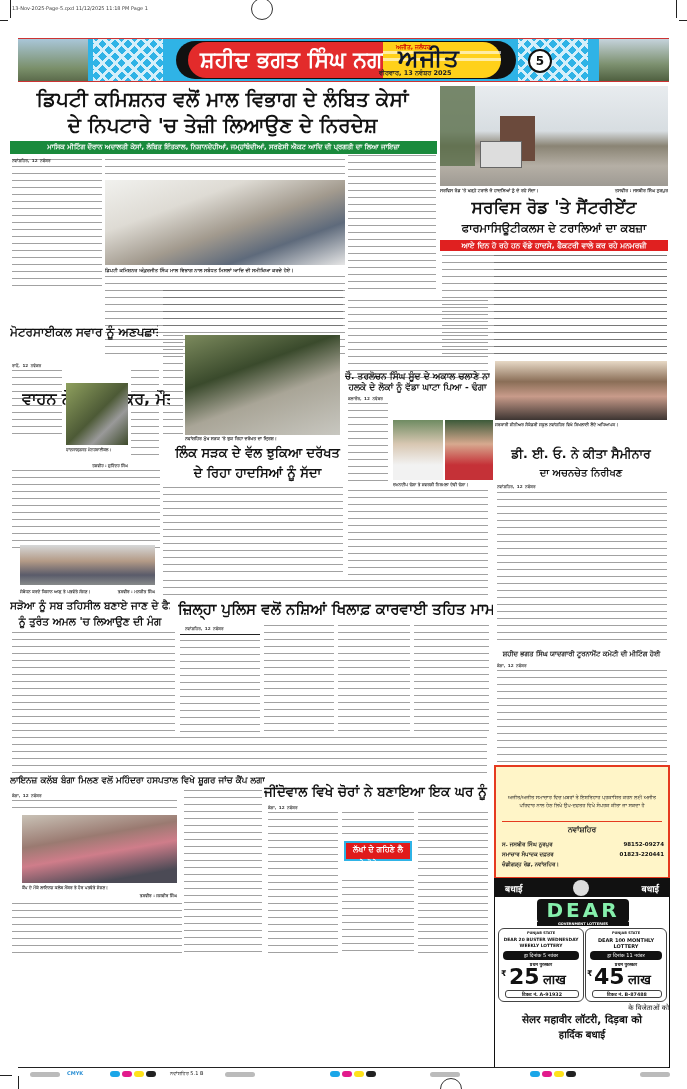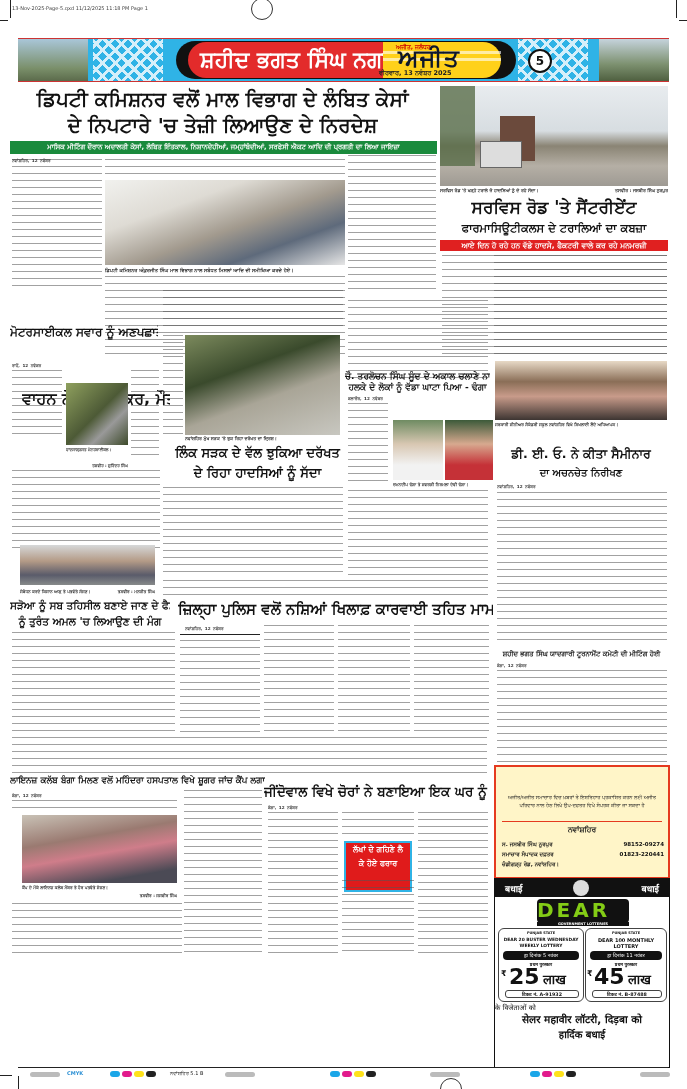--- a/index.html
+++ b/index.html
@@ -153,21 +153,21 @@
   <div class="abs" style="left:120px;top:84px;width:48px;font-size:5.5px;font-weight:bold;text-align:right;">01823-220441</div>
   <div class="abs" style="left:6px;top:94px;width:150px;font-size:5.5px;font-weight:bold;">ਚੰਡੀਗੜ੍ਹ ਰੋਡ, ਨਵਾਂਸ਼ਹਿਰ।</div>
 </div>
 
 <div class="abs lottery">
   <div class="abs lot-top">
     <span class="abs" style="left:10px;top:3px;">बधाई</span>
     <span class="abs" style="left:78px;top:1px;width:16px;height:16px;border-radius:50%;background:#ddd;"></span>
     <span class="abs" style="right:10px;top:3px;">बधाई</span>
   </div>
-  <div class="abs" style="left:42px;top:20px;width:92px;height:24px;background:#111;color:#84cc16;font-weight:bold;font-size:20px;line-height:22px;letter-spacing:3px;border-radius:4px;">DEAR</div>
+  <div class="abs" style="left:42px;top:20px;width:92px;height:24px;background:#111;color:#86efac;font-weight:bold;font-size:20px;line-height:22px;text-align:center;letter-spacing:3px;border-radius:4px;">DEAR</div>
   <div class="abs" style="left:42px;top:43px;width:92px;font-size:3.5px;text-align:center;font-weight:bold;background:#111;color:#fff;">GOVERNMENT LOTTERIES</div>
 
   <div class="abs" style="left:3px;top:49px;width:84px;height:72px;border:1px solid #444;border-radius:6px;">
     <div class="abs" style="left:0;top:2px;width:84px;font-size:3.5px;font-weight:bold;text-align:center;">PUNJAB STATE</div>
     <div class="abs" style="left:0;top:8px;width:84px;font-size:4.4px;font-weight:bold;text-align:center;white-space:nowrap;">DEAR 20 BUSTER WEDNESDAY</div>
     <div class="abs" style="left:0;top:14px;width:84px;font-size:4.4px;font-weight:bold;text-align:center;">WEEKLY LOTTERY</div>
     <div class="abs" style="left:4px;top:22px;width:76px;height:9px;background:#111;color:#fff;border-radius:4px;font-size:5px;line-height:9px;text-align:center;">ड्रा दिनांक 5 नवंबर</div>
     <div class="abs" style="left:0;top:32px;width:84px;font-size:4.5px;text-align:center;font-weight:bold;">प्रथम पुरस्कार</div>
     <div class="abs" style="left:2px;top:40px;font-size:8px;font-weight:bold;">₹</div>
     <div class="abs" style="left:10px;top:36px;font-size:22px;font-weight:bold;line-height:24px;">25</div>
@@ -180,40 +180,40 @@
     <div class="abs" style="left:0;top:8px;width:80px;font-size:5px;font-weight:bold;text-align:center;white-space:nowrap;">DEAR 100 MONTHLY</div>
     <div class="abs" style="left:0;top:14px;width:80px;font-size:5px;font-weight:bold;text-align:center;">LOTTERY</div>
     <div class="abs" style="left:4px;top:22px;width:72px;height:9px;background:#111;color:#fff;border-radius:4px;font-size:5px;line-height:9px;text-align:center;">ड्रा दिनांक 11 नवंबर</div>
     <div class="abs" style="left:0;top:32px;width:80px;font-size:4.5px;text-align:center;font-weight:bold;">प्रथम पुरस्कार</div>
     <div class="abs" style="left:1px;top:40px;font-size:8px;font-weight:bold;">₹</div>
     <div class="abs" style="left:8px;top:36px;font-size:22px;font-weight:bold;line-height:24px;">45</div>
     <div class="abs" style="left:42px;top:41px;font-size:13px;font-weight:bold;">लाख</div>
     <div class="abs" style="left:6px;top:61px;width:68px;font-size:4.8px;font-weight:bold;text-align:center;border:1px solid #444;border-radius:3px;">टिकट नं. B-87488</div>
   </div>
 
-  <div class="abs" style="left:0;top:124px;width:174px;font-size:7px;text-align:left;">के विजेताओं को</div>
+  <div class="abs" style="left:0;top:124px;width:174px;font-size:7px;text-align:right;">के विजेताओं को</div>
   <div class="abs" style="left:0;top:133px;width:174px;font-size:10.5px;font-weight:bold;text-align:center;white-space:nowrap;">सेलर महावीर लॉटरी, दिड़बा को</div>
   <div class="abs" style="left:0;top:148px;width:174px;font-size:10px;font-weight:bold;text-align:center;">हार्दिक बधाई</div>
 </div>
 
 <div class="abs lines" style="left:12px;top:737px;width:475px;height:40px;"></div>
 <div class="abs hl" style="left:10px;top:772px;width:255px;font-size:8.8px;line-height:16px;">ਲਾਇਨਜ਼ ਕਲੱਬ ਬੰਗਾ ਮਿਲਣ ਵਲੋਂ ਮਹਿੰਦਰਾ ਹਸਪਤਾਲ ਵਿਖੇ ਸ਼ੂਗਰ ਜਾਂਚ ਕੈਂਪ ਲਗਾਇਆ</div>
 <div class="abs col-text" style="left:12px;top:792px;width:60px;font-weight:bold;">ਬੰਗਾ, 12 ਨਵੰਬਰ</div>
 <div class="abs lines" style="left:12px;top:800px;width:165px;height:12px;"></div>
 <div class="abs photo" style="left:22px;top:815px;width:155px;height:68px;background:linear-gradient(170deg,#c9c2b6 0%,#9a7a71 35%,#cf7d8a 55%,#4b4a55 85%);"></div>
 <div class="abs caption" style="left:22px;top:885px;width:155px;font-size:4.2px;">ਕੈਂਪ ਦੇ ਮੌਕੇ ਲਾਇਨਜ਼ ਕਲੱਬ ਮੈਂਬਰ ਤੇ ਹੋਰ ਪਤਵੰਤੇ ਸੱਜਣ।</div>
 <div class="abs caption" style="left:120px;top:893px;width:57px;font-size:4.2px;text-align:right;">ਤਸਵੀਰ : ਜਸਵੀਰ ਸਿੰਘ</div>
 <div class="abs lines" style="left:12px;top:903px;width:170px;height:55px;"></div>
 <div class="abs lines" style="left:184px;top:790px;width:78px;height:168px;"></div>
 
 <div class="abs hl" style="left:264px;top:780px;width:225px;font-size:13.5px;line-height:22px;">ਜੀਂਦੋਵਾਲ ਵਿਖੇ ਚੋਰਾਂ ਨੇ ਬਣਾਇਆ ਇਕ ਘਰ ਨੂੰ ਨਿਸ਼ਾਨਾ</div>
 <div class="abs col-text" style="left:268px;top:804px;width:70px;font-weight:bold;">ਬੰਗਾ, 12 ਨਵੰਬਰ</div>
 <div class="abs lines" style="left:268px;top:812px;width:70px;height:145px;"></div>
 <div class="abs lines" style="left:342px;top:812px;width:72px;height:24px;"></div>
-<div class="abs" style="left:344px;top:841px;width:68px;height:51px;background:#2fb3e6;padding:2px;box-sizing:border-box;">
+<div class="abs" style="left:344px;top:841px;width:68px;height:20px;background:#2fb3e6;padding:2px;box-sizing:border-box;">
   <div style="width:100%;height:100%;background:#e01b1b;color:#fff;font-weight:bold;font-size:8px;line-height:14px;text-align:center;">
     <div>ਲੱਖਾਂ ਦੇ ਗਹਿਣੇ ਲੈ</div>
     <div>ਕੇ ਹੋਏ ਫਰਾਰ</div>
   </div>
 </div>
 <div class="abs lines" style="left:342px;top:880px;width:72px;height:77px;"></div>
 <div class="abs lines" style="left:418px;top:812px;width:70px;height:145px;"></div>
 
 <div class="abs" style="left:18px;top:1067px;width:650px;height:1px;background:#222;"></div>
 <div class="abs" style="left:30px;top:1072px;width:30px;height:5px;border-radius:3px;background:#bbb;"></div>

